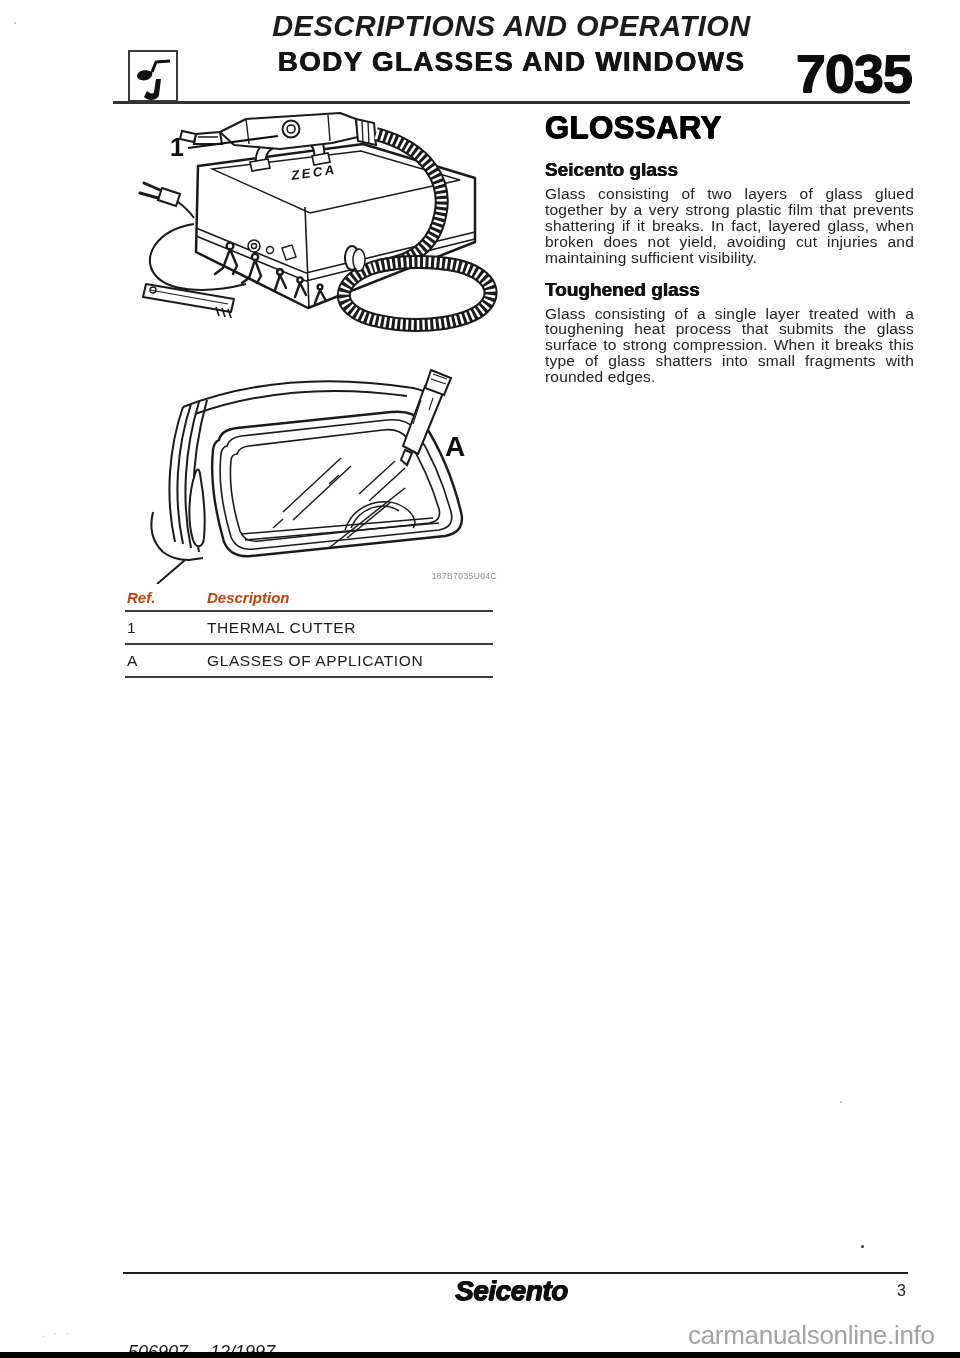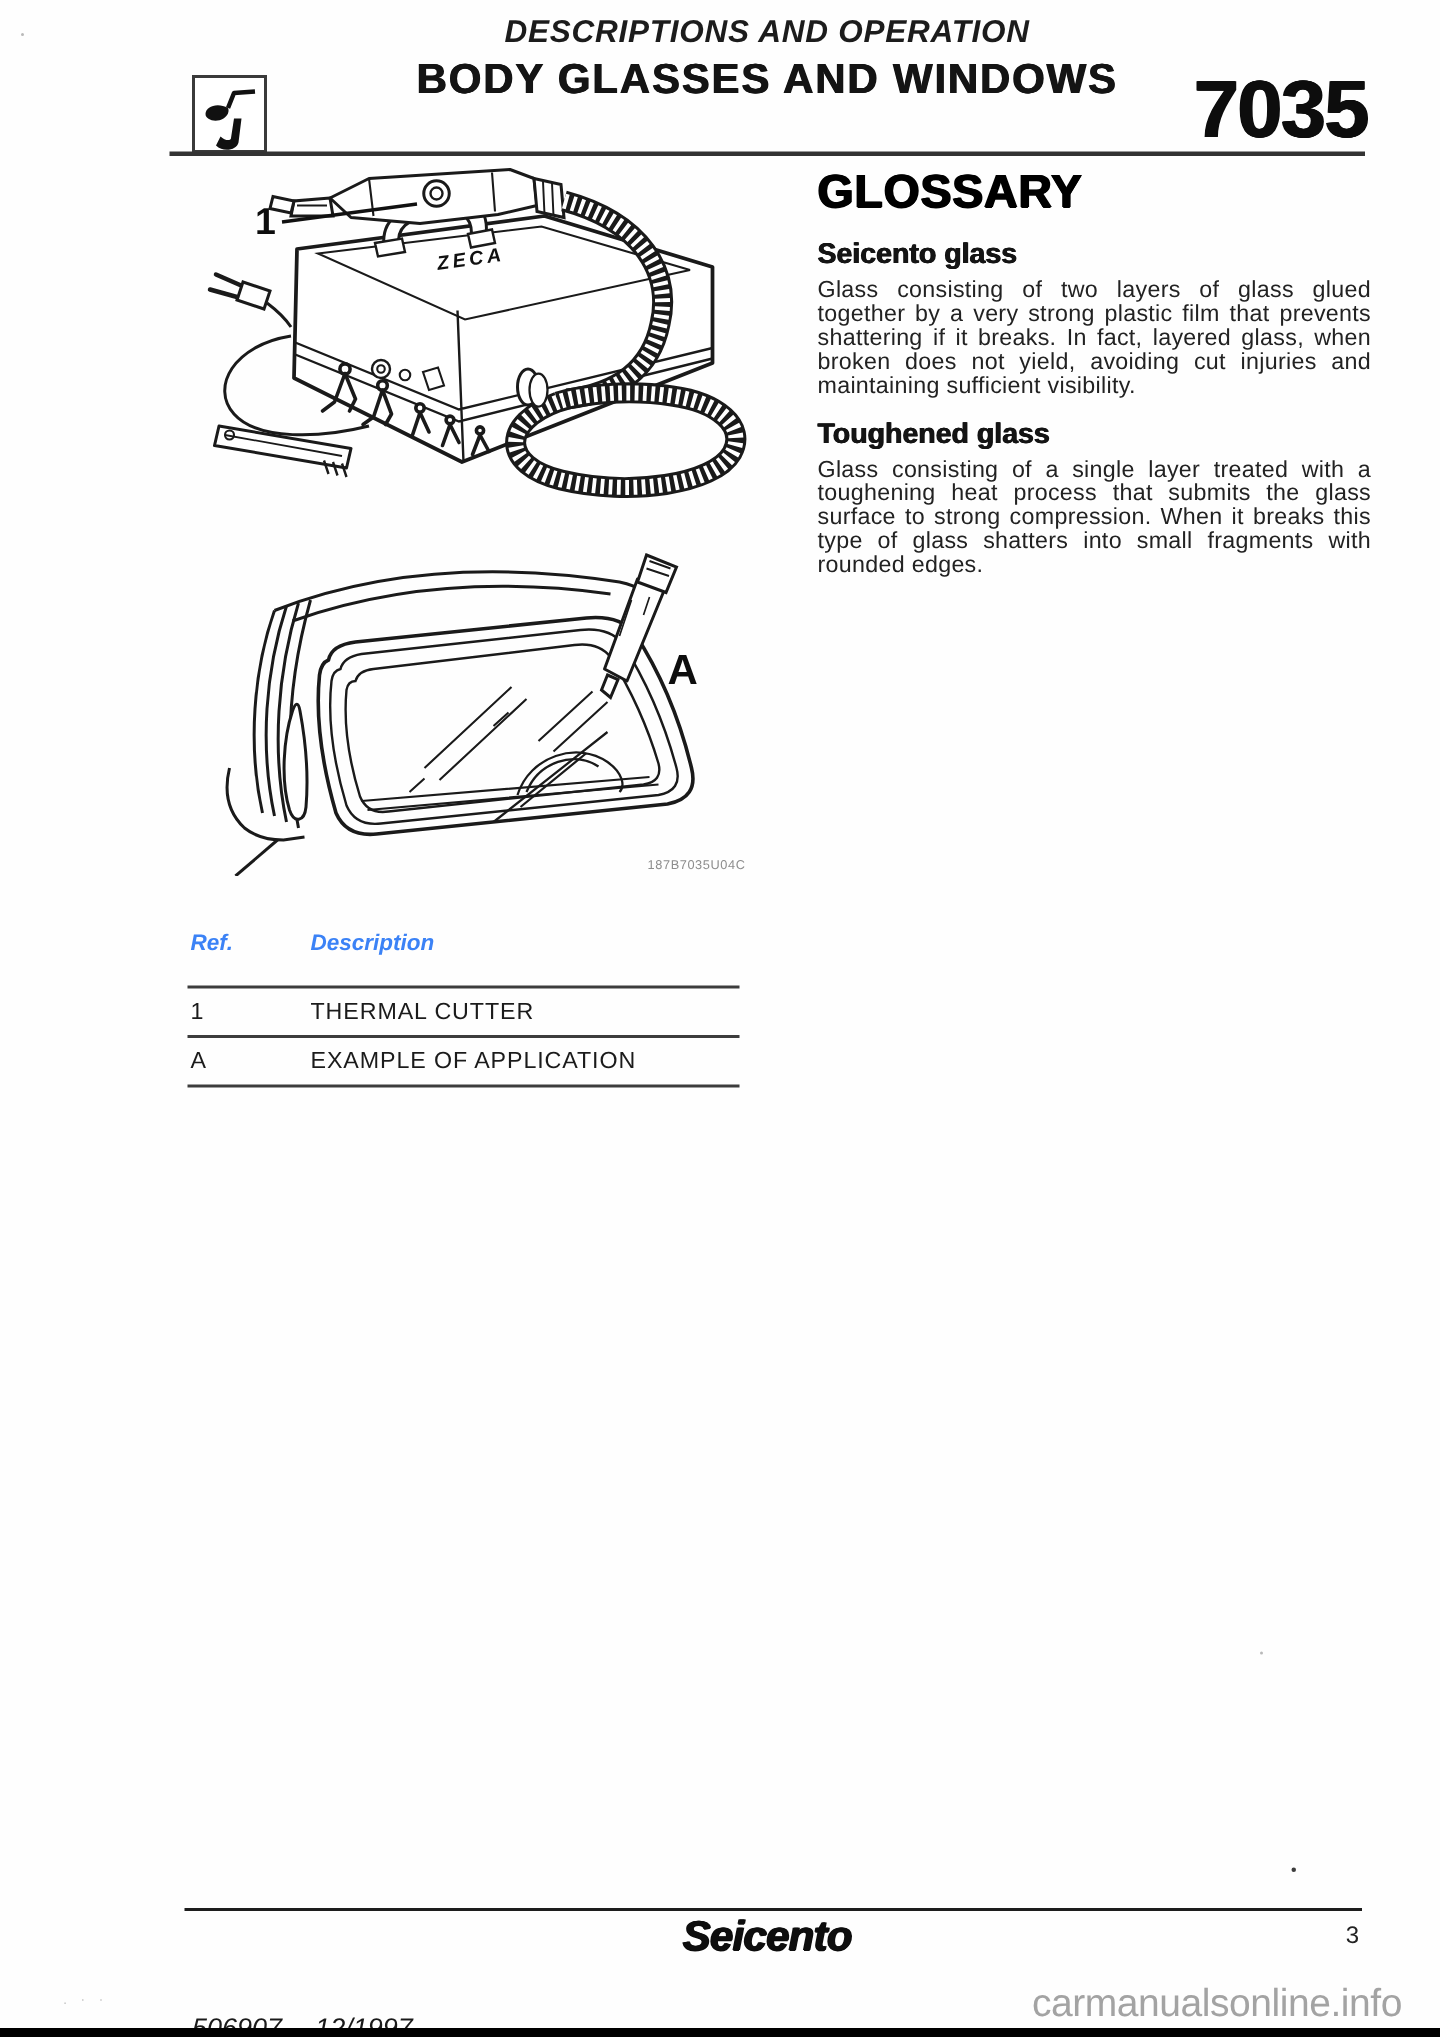--- a/index.html
+++ b/index.html
@@ -8,41 +8,41 @@
     background:#fefefe;overflow:hidden;
     font-family:"Liberation Sans","DejaVu Sans",sans-serif;
     color:#111;
   }
   .abs{position:absolute;}
   .heavy{text-shadow:0.6px 0 currentColor,-0.6px 0 currentColor,0 0.6px currentColor;}
   .semi-heavy{text-shadow:0.35px 0 currentColor,-0.35px 0 currentColor;}
 
   
   .titles{left:113px;top:10px;width:797px;text-align:center;}
-  .title{font-style:italic;font-size:21px;letter-spacing:0.5px;color:#1c1c1c;font-weight:bold;}
+  .title{font-style:italic;font-size:29px;letter-spacing:0.5px;color:#1c1c1c;font-weight:bold;}
   .subtitle{font-size:28px;font-weight:bold;letter-spacing:1.2px;margin-top:3px;color:#141414;}
   .icon-box{left:128px;top:50px;width:46px;height:48px;border:2px solid #3a3a3a;background:#fff;}
   .section-number{right:48px;top:46px;font-size:54px;font-weight:bold;letter-spacing:-1px;line-height:1;color:#0d0d0d;}
   .header-rule{left:113px;top:101px;width:797px;height:3px;background:#333;}
 
   
   .fig1{left:128px;top:106px;}
   .fig2{left:133px;top:362px;}
   .fig-code{left:355px;top:571px;width:142px;text-align:right;font-size:8.5px;color:#8d8d8d;letter-spacing:0.4px;}
 
   
   .glossary{left:545px;top:110px;width:369px;}
   .glossary h1{margin:0;font-size:31px;line-height:36px;letter-spacing:0.5px;color:#000000;}
   .glossary h2{margin:13px 0 0 0;font-size:19px;line-height:21px;color:#141414;}
   .glossary p{margin:6px 0 0 0;font-size:15.5px;line-height:15.9px;text-align:justify;color:#222;letter-spacing:0.2px;}
 
   
   .parts-table{left:125px;top:587px;width:368px;font-size:15.5px;}
   .pt-row{display:flex;border-bottom:2px solid #3c3c3c;}
-  .pt-head{padding:2px 0 20px 2px;font-style:italic;font-weight:bold;font-size:15px;color:#3b82f6;margin-top:31px;}
+  .pt-head{padding:2px 0 4px 2px;font-style:italic;font-weight:bold;font-size:15px;color:#c2410c;}
   .pt-data{padding:7px 0 6px 2px;letter-spacing:0.6px;color:#1b1b1b;}
   .pt-col1{width:78px;flex:0 0 78px;}
   .pt-col2{flex:1;}
 
   
   .footer-rule{left:123px;top:1272px;width:785px;height:2px;background:#1d1d1d;}
   .footer-left{left:128px;top:1342px;font-style:italic;font-size:18px;color:#1a1a1a;}
   .footer-left span{margin-right:22px;}
   .footer-model{left:113px;top:1275px;width:797px;text-align:center;font-size:28px;font-weight:bold;font-style:italic;letter-spacing:-0.5px;color:#0e0e0e;}
   .footer-page{left:860px;top:1282px;width:46px;text-align:right;font-size:16px;color:#222;}
@@ -208,21 +208,21 @@
     <div class="pt-row">
       <div class="pt-col1 pt-head">Ref.</div>
       <div class="pt-col2 pt-head">Description</div>
     </div>
     <div class="pt-row">
       <div class="pt-col1 pt-data">1</div>
       <div class="pt-col2 pt-data">THERMAL CUTTER</div>
     </div>
     <div class="pt-row">
       <div class="pt-col1 pt-data">A</div>
-      <div class="pt-col2 pt-data">EXAMPLE OF APPLICATION</div>
+      <div class="pt-col2 pt-data">GLASSES OF APPLICATION</div>
     </div>
   </div>
 
   <div class="abs footer-rule"></div>
   <div class="abs footer-left">
     <span>506907</span><span>12/1997</span>
   </div>
   <div class="abs footer-model heavy">Seicento</div>
   <div class="abs footer-page">3</div>
 

